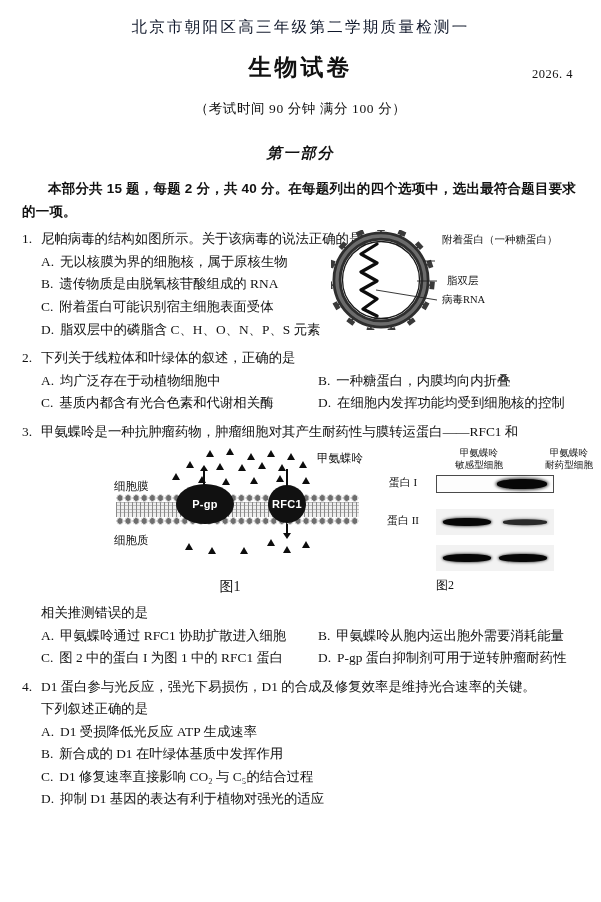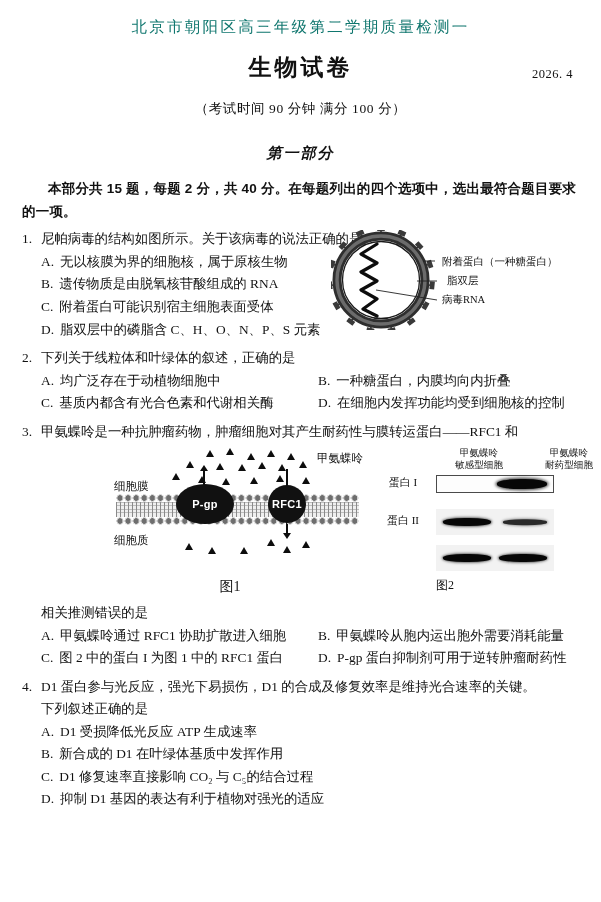--- a/index.html
+++ b/index.html
@@ -23,21 +23,21 @@
   }
 
   
   .exam-header {
     text-align: center;
     padding-top: 17px;
   }
   .exam-title-line {
     font-size: 15.5px;
     letter-spacing: 2.3px;
-    color: #0f766e;
+    color: #0f172a;
   }
   .paper-title-row {
     position: relative;
     margin-top: 14px;
     height: 30px;
   }
   .paper-title {
     font-size: 23px;
     font-weight: bold;
     letter-spacing: 3px;
@@ -145,21 +145,21 @@
   }
   .virus-labels {
     position: absolute;
     left: 104px;
     top: 0;
     width: 150px;
     font-size: 10.5px;
     line-height: 1.05;
   }
   .vlabel { position: absolute; white-space: nowrap; }
-  .vlabel.l1 { top: 26px; left: 7px; }
+  .vlabel.l1 { top: 4px; left: 7px; }
   .vlabel.l2 { top: 45px; left: 12px; }
   .vlabel.l3 { top: 64px; left: 7px; }
 
   
   .fig-row {
     position: relative;
     margin: 4px 0 0 0;
     height: 155px;
   }
   .fig1 {

